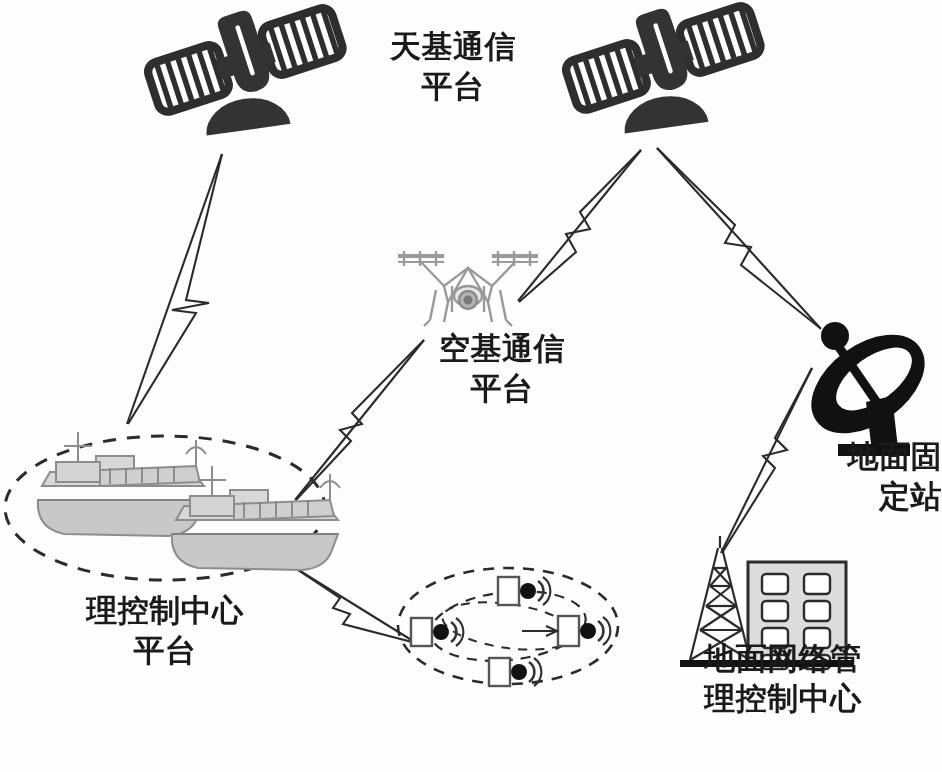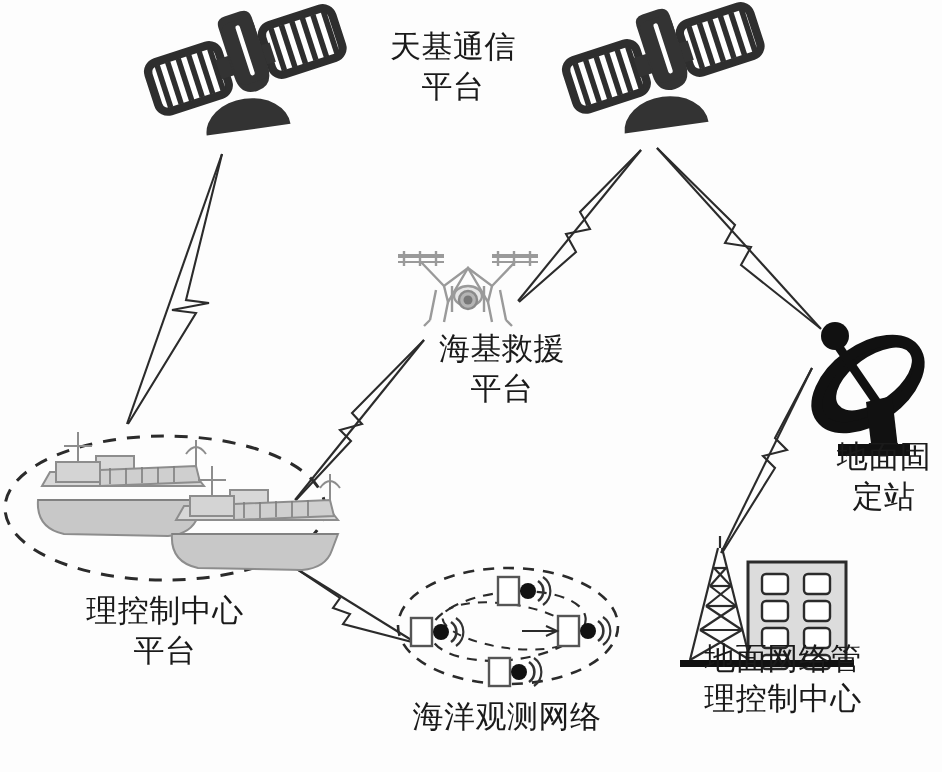--- a/index.html
+++ b/index.html
@@ -29,21 +29,21 @@
   }
   .cjk-label {
     position: absolute;
     color: #1a1a1a;
     font-family: "DejaVu Sans", "Liberation Sans", sans-serif;
     font-size: 31px;
     line-height: 1.28;
     letter-spacing: 0.5px;
     text-align: center;
     white-space: pre-line;
-    font-weight: 400;
+    font-weight: 700;
     text-rendering: geometricPrecision;
   }
 </style>
 </head>
 <body>
 
 <div id="diagram-root">
 
   <svg class="canvas" viewBox="0 0 942 772" xmlns="http://www.w3.org/2000/svg">
 
@@ -283,27 +283,26 @@
         </g>
         <rect x="680" y="660" width="174" height="7" fill="#111111"></rect>
       </g>
     </g>
 
   </svg>
 
   <div class="cjk-label" style="left:363px; top:28px; width:180px;">天基通信
 平台</div>
 
-  <div class="cjk-label" style="left:412px; top:330px; width:180px;">海基救援
+  <div class="cjk-label" style="left:412px; top:330px; width:180px;">空基通信
 平台</div>
 
   <div class="cjk-label" style="left:75px; top:592px; width:180px;">理控制中心
 平台</div>
 
-  <div class="cjk-label" style="left:362px; top:698px; width:290px;">海洋观测网络</div>
-
-  <div class="cjk-label" style="left:826px; top:438px; width:116px; text-align:center;">地面固
+
+  <div class="cjk-label" style="left:826px; top:438px; width:116px; text-align:right;">地面固
 定站</div>
 
   <div class="cjk-label" style="left:668px; top:640px; width:230px;">地面网络管
 理控制中心</div>
 
 </div>
 
 </body></html>

